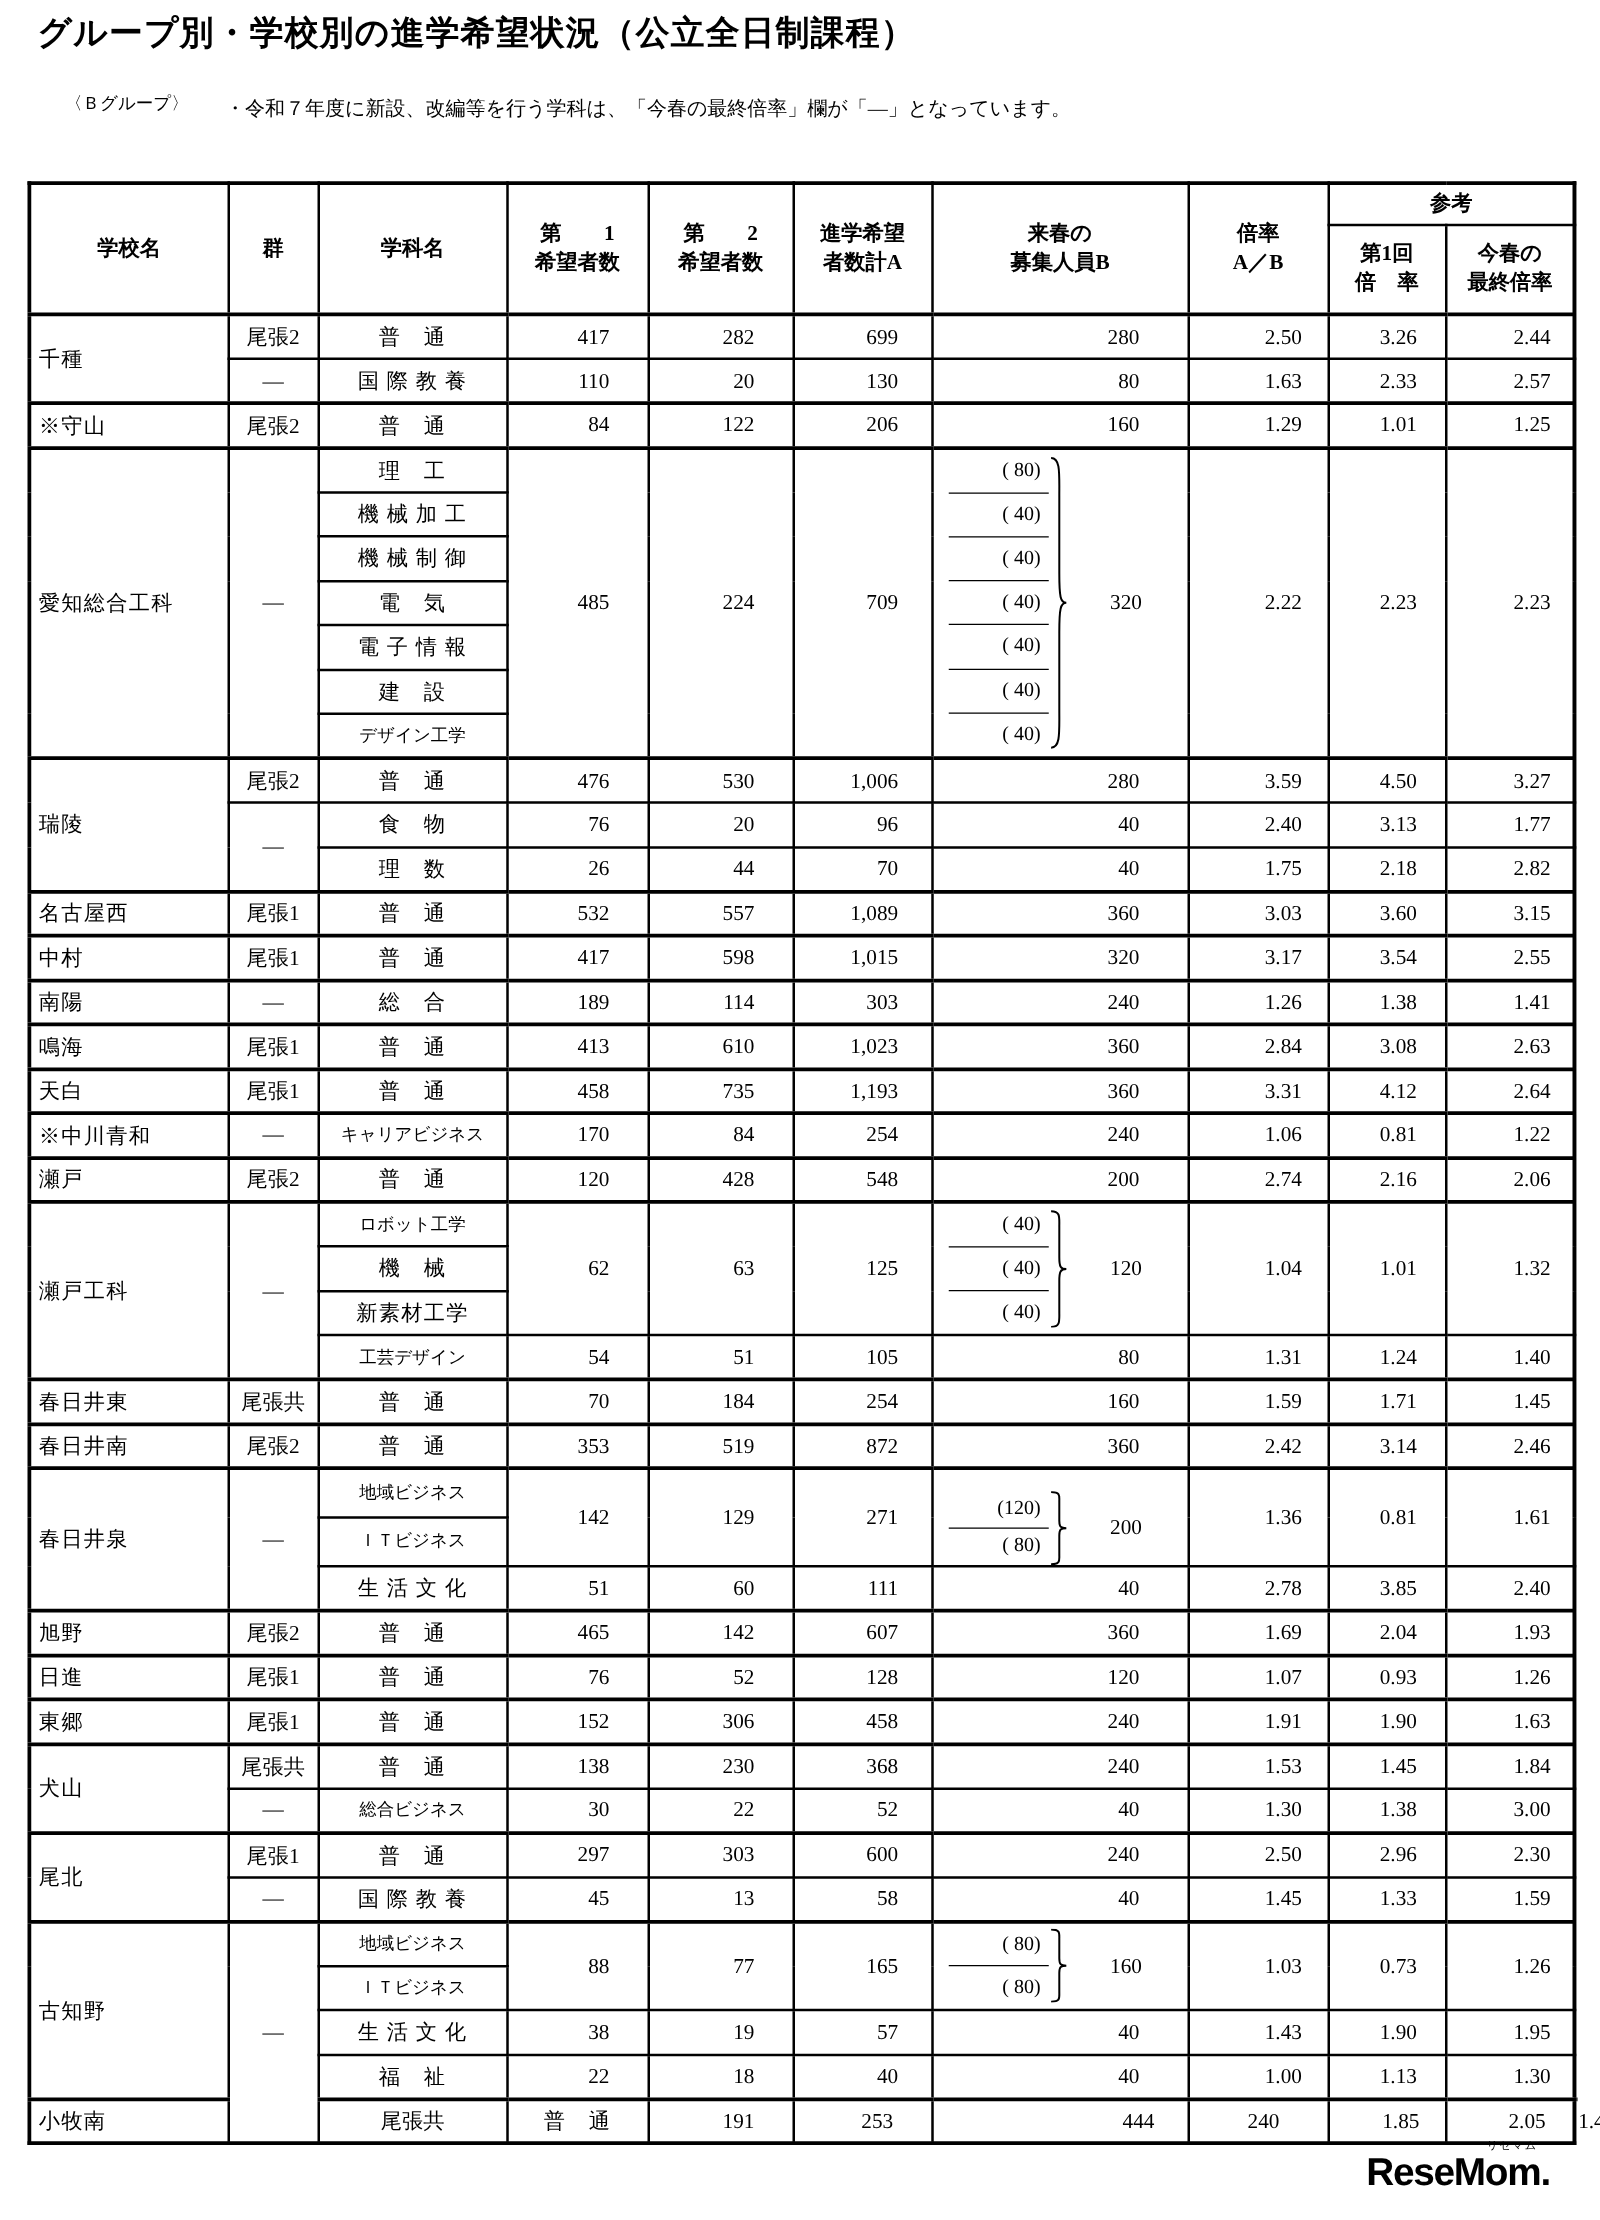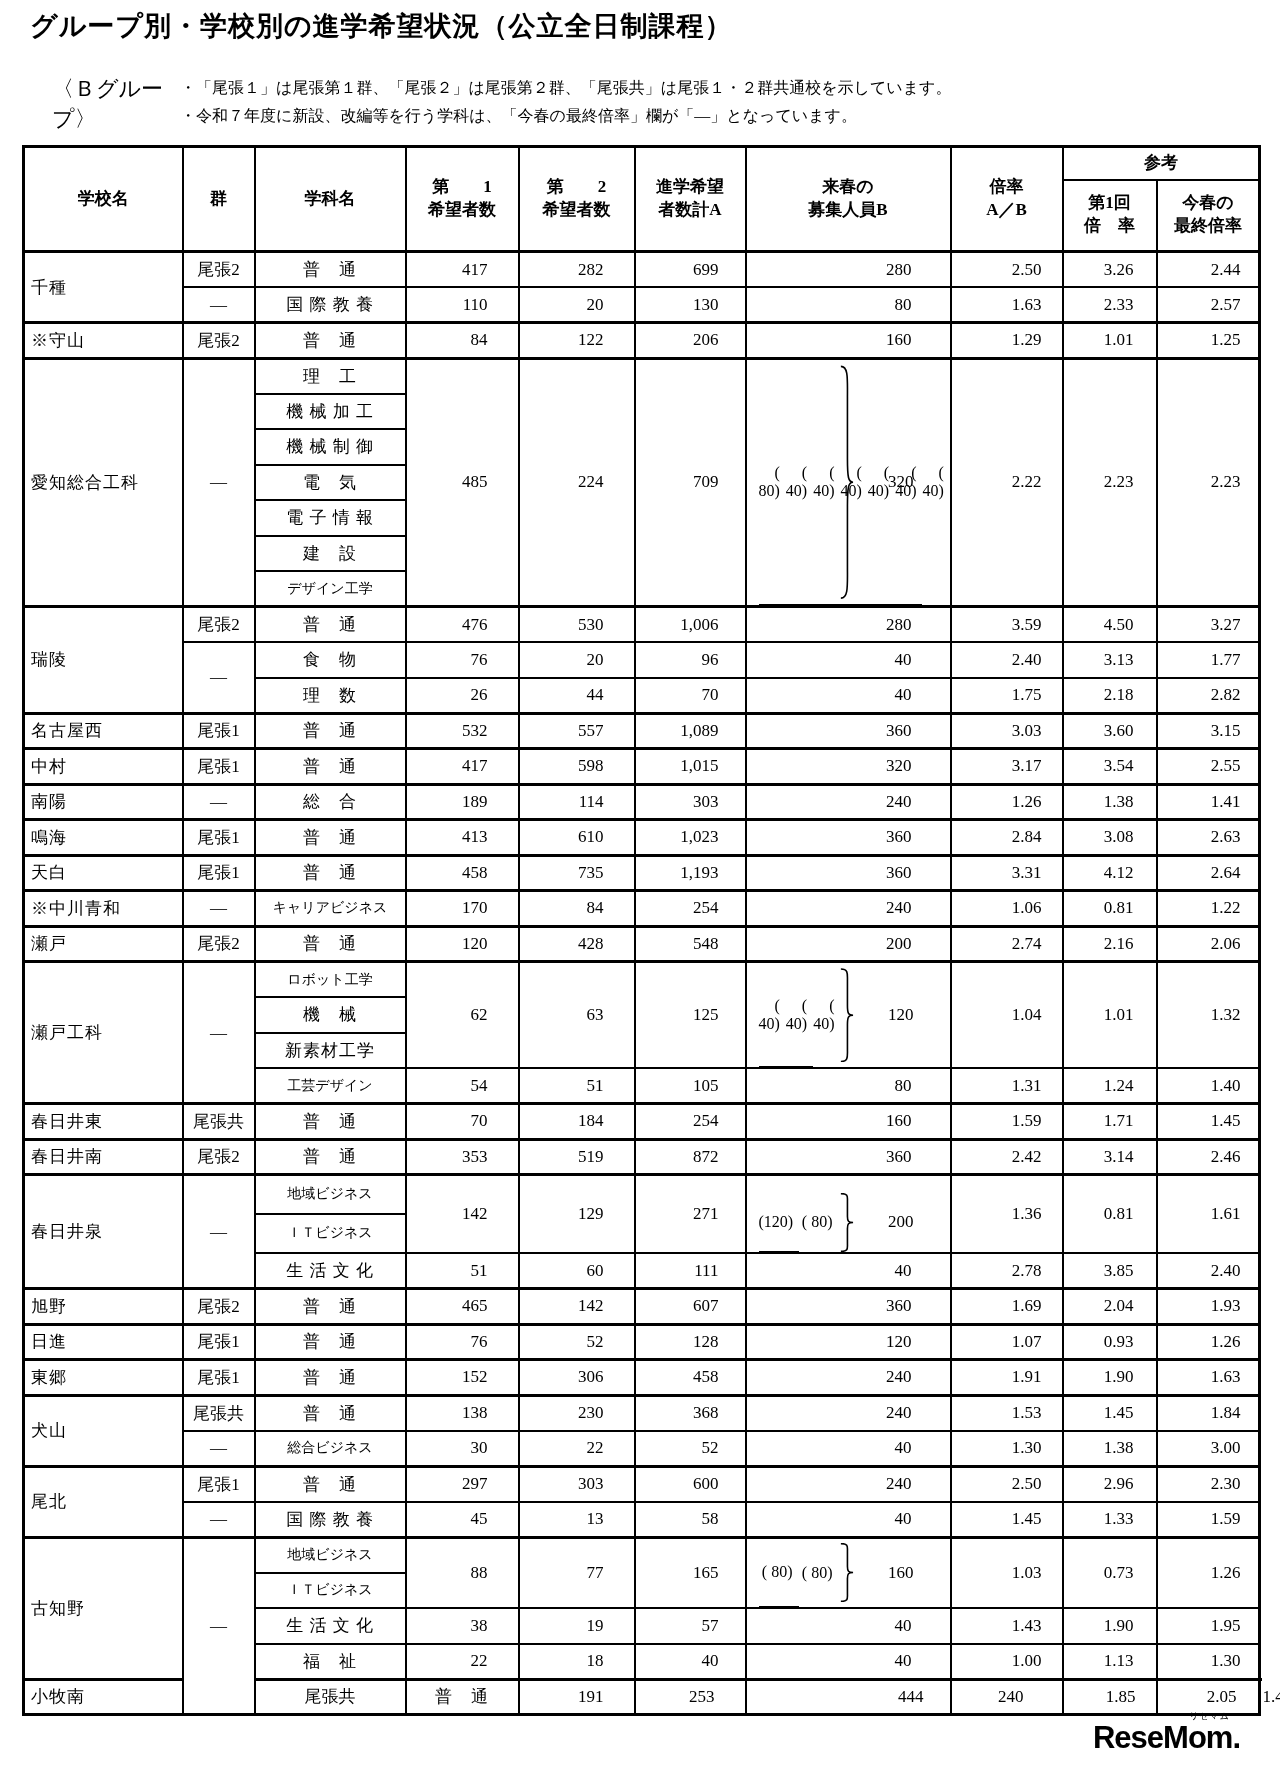--- a/index.html
+++ b/index.html
@@ -8,21 +8,21 @@
     font-family:"Liberation Serif","DejaVu Serif",serif;
     color:#000;
   }
   .page-title{
     position:absolute;left:30px;top:8px;
     font-size:27px;font-weight:bold;letter-spacing:1px;margin:0;
   }
   .subhead{
     position:absolute;left:52px;top:74px;display:flex;align-items:flex-start;
   }
-  .group-label{font-size:22px;width:128px;flex:none;}
+  .group-label{font-size:14px;width:128px;flex:none;}
   .notes{font-size:16px;line-height:1.75;}
   .note-line{white-space:nowrap;}
 
   table.pref{
     position:absolute;left:22px;top:145px;width:1236px;
     border-collapse:collapse;table-layout:fixed;
     font-size:17px;
   }
   table.pref,table.pref th,table.pref td{border:2px solid #000;}
   table.pref{border-width:3px;}
@@ -42,42 +42,41 @@
   td.dept{text-align:center;letter-spacing:1px;}
   td.dept-small{font-size:14px;letter-spacing:0;}
   td.num{text-align:right;padding-right:30px;}
   td.total{text-align:right;padding-right:26px;}
   td.recruit{text-align:right;padding-right:38px;}
   td.has-caps{padding:0;}
   td.ratio{text-align:right;padding-right:20px;}
   td.r1{text-align:right;padding-right:22px;}
   td.final{text-align:right;padding-right:18px;}
   .rw{display:flex;align-items:stretch;}
-  .caps{display:flex;flex-direction:row;width:80px;margin-left:12px;flex:none;font-size:16px;}
+  .caps{display:flex;flex-direction:column;width:80px;margin-left:12px;flex:none;font-size:16px;}
   .cap{flex:1 1 0;display:flex;align-items:center;justify-content:flex-end;padding-right:6px;border-bottom:1px solid #000;}
   .cap.cap-last{border-bottom:none;}
   .bracewrap{display:flex;align-items:center;flex:none;}
   .rnum{flex:1;display:flex;align-items:center;justify-content:flex-end;padding-right:36px;}
   .logo{
     position:absolute;right:40px;top:1712px;
     font-family:"Liberation Sans","DejaVu Sans",sans-serif;
     color:#000000;line-height:1;
   }
   .logo-kana{display:block;text-align:right;font-size:9px;letter-spacing:1px;margin-bottom:1px;padding-right:10px;}
   .logo-text{font-size:31px;font-weight:bold;letter-spacing:-1px;}
 </style>
 </head>
 <body>
 
 <h1 class="page-title">グループ別・学校別の進学希望状況（公立全日制課程）</h1>
 
 <div class="subhead">
   <div class="group-label">〈Ｂグループ〉</div>
   <div class="notes">
-    <div class="note-line">・「尾張１」は尾張第１群、「尾張２」は尾張第２群、「尾張共」は尾張１・２群共通校を示しています。</div>
     <div class="note-line">・令和７年度に新設、改編等を行う学科は、「今春の最終倍率」欄が「―」となっています。</div>
   </div>
 </div>
 
 <table class="pref">
   <colgroup>
     <col style="width:159px">
       <col style="width:72px">
       <col style="width:151px">
     <col style="width:113px">

